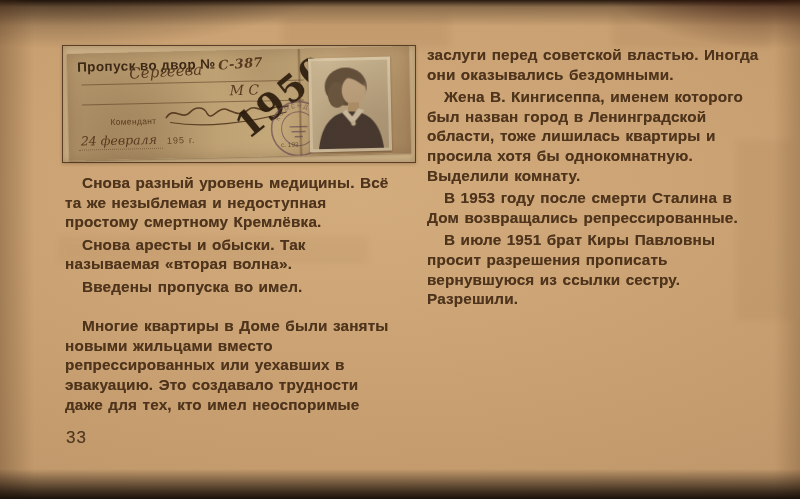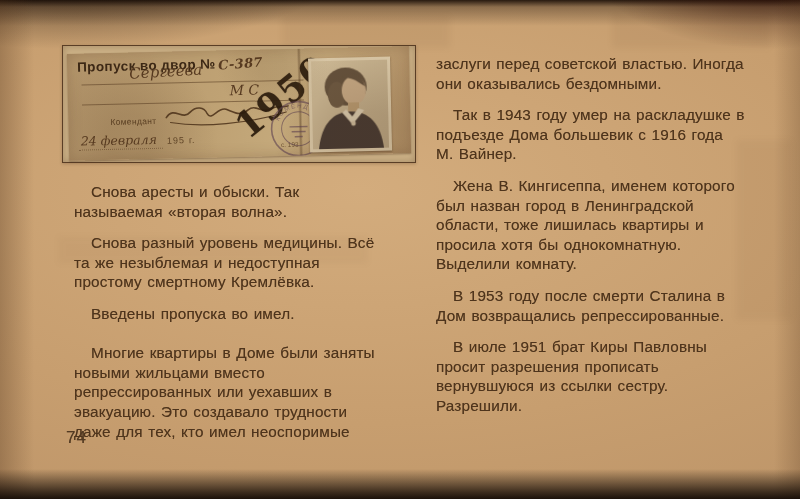--- a/index.html
+++ b/index.html
@@ -25,21 +25,21 @@
     background:linear-gradient(270deg, rgba(70,42,20,.22) 0%, rgba(70,42,20,0) 100%);}
   
   .wm{position:absolute;background:#6b4a2e;opacity:.07;filter:blur(3px);pointer-events:none;}
   .wm-b1{left:282px;top:16px;width:168px;height:32px;}
   .wm-b2{left:612px;top:12px;width:158px;height:36px;}
   .wm-b3{left:736px;top:140px;width:56px;height:180px;opacity:.06;}
   .wm-b4{left:58px;top:236px;width:310px;height:28px;opacity:.045;}
   
   .col{position:absolute;color:#4e341c;font-size:15.3px;line-height:19.6px;
        letter-spacing:.15px;word-spacing:1px;text-shadow:0 0 .5px rgba(78,52,28,.55);}
-  .col p{margin:12px;}
+  .col p{margin:3px;font-weight:bold;}
   .col p.indent{text-indent:17px;}
   .col-left{left:62px;top:170px;width:336px;}
   .col-right{left:424px;top:42px;width:342px;}
   .gap-before{margin-top:19.6px !important;}
   .page-number{position:absolute;left:66px;top:428px;color:#523a22;font-size:17px;
        letter-spacing:1px;text-shadow:0 0 .5px rgba(82,58,34,.6);}
   
   .pass-frame{position:absolute;left:62px;top:45px;width:352px;height:116px;margin:0;
       border:1px solid #5a3e26;background:#cdb287;
       box-shadow:inset 0 0 8px rgba(90,62,38,.35), 0 1px 3px rgba(60,35,15,.25);}
@@ -155,30 +155,29 @@
           <rect x="36" y="42" width="11" height="9" fill="#b6986f"></rect>
           <path d="M6 88 C9 62 22 51 38 51 C57 51 68 64 71 88 Z" fill="#453831"></path>
           <path d="M30 52 L40 64 L52 50 L46 48 L40 56 L34 49 Z" fill="#d9caae"></path>
           <circle cx="41" cy="63" r="2.4" fill="#cdbb9c"></circle>
         </svg>
       </div>
     </div>
   </figure>
 
   <div class="col col-left">
+    <p class="indent">Снова разный уровень медицины. Всё та же незыблемая и недоступная простому смертному Кремлёвка.</p>
     <p class="indent">Снова аресты и обыски. Так называемая «вторая волна».</p>
-    <p class="indent">Снова разный уровень медицины. Всё та же незыблемая и недоступная простому смертному Кремлёвка.</p>
     <p class="indent">Введены пропуска во имел.</p>
     <p class="indent gap-before">Многие квартиры в Доме были заняты новыми жильцами вместо репрессированных или уехавших в эвакуацию. Это создавало трудности даже для тех, кто имел неоспоримые</p>
   </div>
 
   <div class="col col-right">
     <p>заслуги перед советской властью. Иногда они оказывались бездомными.</p>
-    <p class="indent">Так в 1943 году умер на раскладушке в подъезде Дома большевик с 1916 года М.&nbsp;Вайнер.</p>
     <p class="indent">Жена В.&nbsp;Кингисеппа, именем которого был назван город в Ленинградской области, тоже лишилась квартиры и просила хотя бы однокомнатную. Выделили комнату.</p>
     <p class="indent">В 1953 году после смерти Сталина в Дом возвращались репрессированные.</p>
     <p class="indent">В июле 1951 брат Киры Павловны просит разрешения прописать вернувшуюся из ссылки сестру. Разрешили.</p>
   </div>
 
-  <div class="page-number">74</div>
+  <div class="page-number">33</div>
 
   <div class="shade bottom-shade"></div>
 </div>
 
 </body></html>

